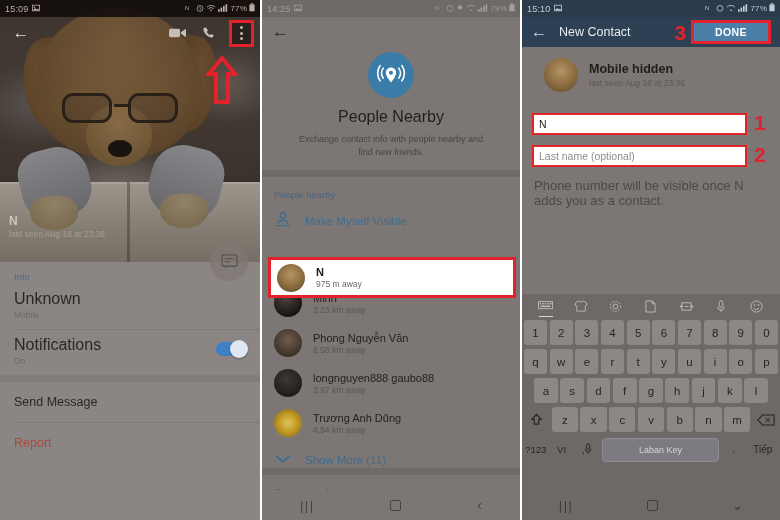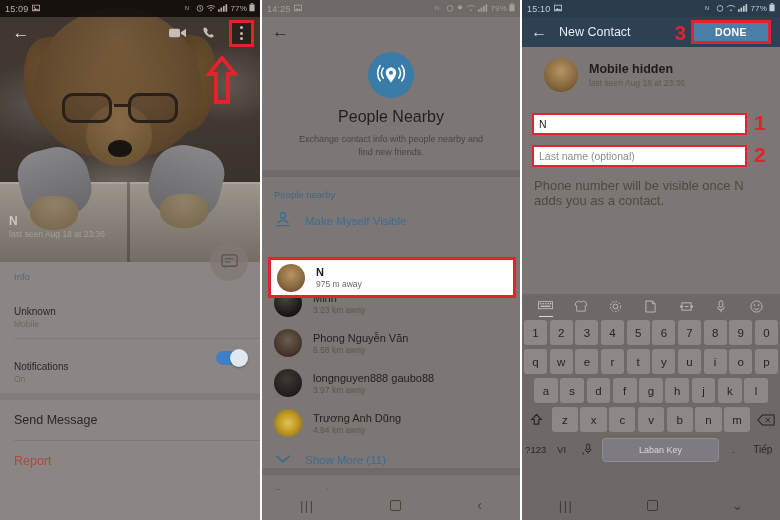--- a/index.html
+++ b/index.html
@@ -148,21 +148,21 @@
   .p1-sheet {
     position: absolute; left: 0; top: 262px; width: 260px; bottom: 0;
     background: #8b8583; z-index: 18;
   }
   .sheet-sec { background: #8b8583; }
   .sec-gap { height: 7px; background: #827c7a; }
   .lbl-info {
     color: #4d6b86; font-size: 9.5px; padding: 9px 14px 2px;
   }
   .row { padding: 6px 14px 9px; position: relative; }
-  .row-t { color: #2b2725; font-size: 10px; margin-top: 16px; }
+  .row-t { color: #2b2725; font-size: 16px; }
   .row-s { color: #6e6865; font-size: 8.5px; margin-top: 2px; }
   .row-div { height: 1px; background: #7f7977; margin: 0 0 0 14px; }
   .toggle {
     position: absolute; right: 14px; top: 12px; width: 30px; height: 14px;
     border-radius: 8px; background: #3e7fc6;
   }
   .toggle i {
     position: absolute; right: -2px; top: -2px; width: 18px; height: 18px;
     border-radius: 50%; background: #dfe8f1; display: block;
     box-shadow: 0 1px 2px rgba(0,0,0,.3);

